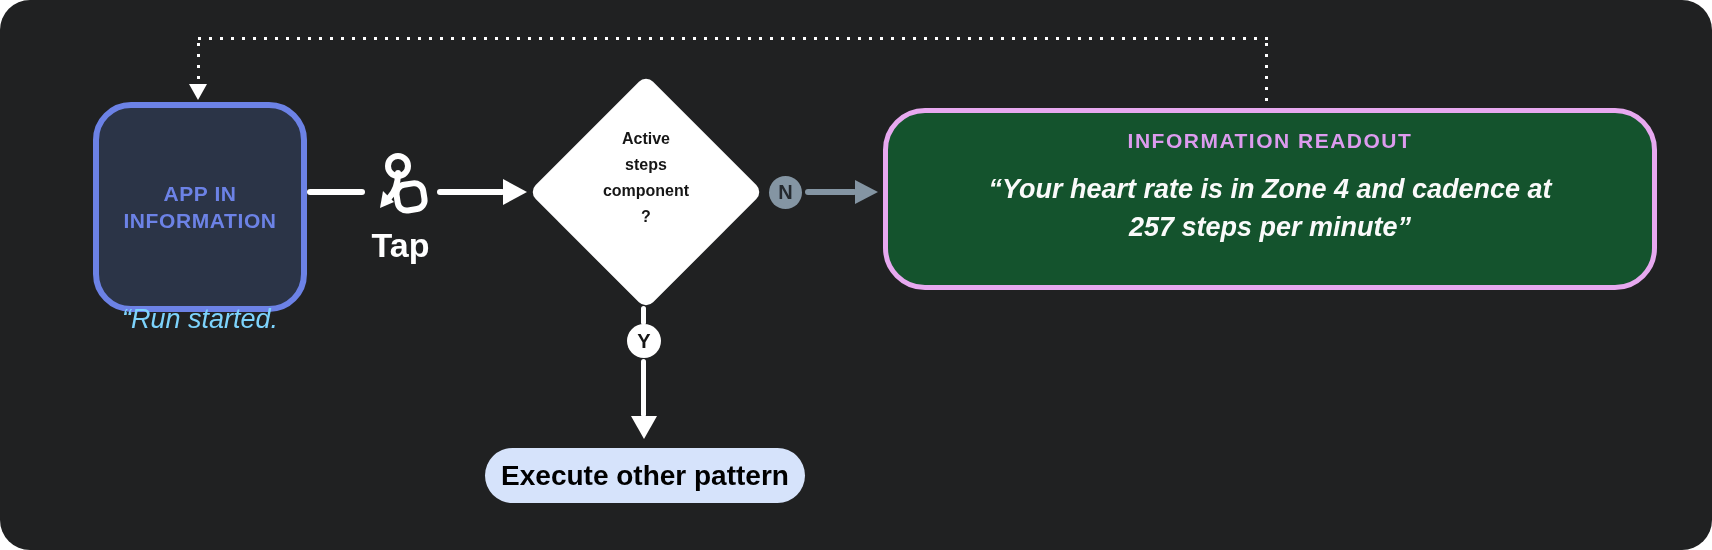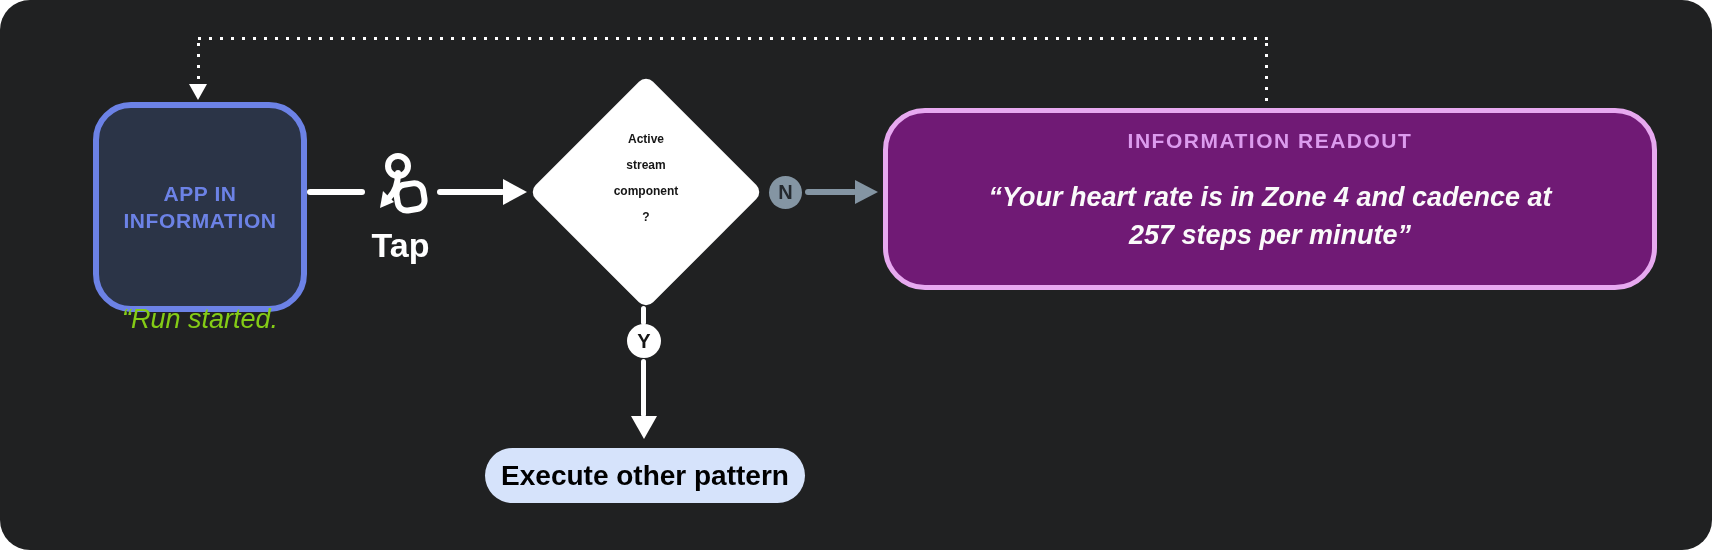--- a/index.html
+++ b/index.html
@@ -49,21 +49,21 @@
     border-radius: 38px;
     display: flex; align-items: center; justify-content: center;
   }
   .app-node .label {
     color: #6C82E6; font-weight: bold; font-size: 21px;
     line-height: 27px; letter-spacing: .6px; text-align: center;
   }
   .app-node .label span { display: block; }
   .app-caption {
     left: 63px; top: 301px; width: 274px;
-    color: #84cc16; font-style: italic; font-size: 27px;
+    color: #7dd3fc; font-style: italic; font-size: 27px;
     line-height: 36px; text-align: center;
   }
   .app-caption span { display: block; }
 
   
   .line { background: #ffffff; border-radius: 3px; }
   .seg-app { left: 307px; top: 189px; width: 58px; height: 6px; }
   .shaft-1 { left: 437px; top: 189px; width: 68px; height: 6px; }
   .head-right-white {
     left: 503px; top: 179px; width: 0; height: 0;
@@ -95,48 +95,48 @@
   }
 
   
   .diamond {
     left: 563px; top: 109px; width: 166px; height: 166px;
     background: #ffffff; border-radius: 10px;
     transform: rotate(45deg);
   }
   .diamond-text {
     left: 553px; top: 126px; width: 186px; z-index: 2;
-    color: #161616; font-weight: bold; font-size: 12px;
+    color: #161616; font-weight: bold; font-size: 16px;
     line-height: 26px; text-align: center;
   }
   .diamond-text span { display: block; }
 
   
   .badge {
     width: 33px; height: 33px; border-radius: 50%;
     display: flex; align-items: center; justify-content: center;
     font-weight: bold; font-size: 20px;
   }
   .badge-n { left: 769px; top: 176px; background: #8495A3; color: #24292E; }
   .badge-y { left: 627px; top: 324px; background: #ffffff; color: #161616; width: 34px; height: 34px; }
 
   
   .readout {
     left: 883px; top: 108px; width: 774px; height: 182px;
-    background: #701a75;
+    background: #14532d;
     border: 5px solid #E7A9F0;
     border-radius: 42px;
     text-align: center;
   }
   .readout-title {
     margin-top: 16px;
     color: #DC9BEE; font-weight: bold; font-size: 21px; letter-spacing: 1.5px;
   }
   .readout-quote {
-    margin-top: 25px;
+    margin-top: 17px;
     color: #FAFAFA; font-weight: bold; font-style: italic;
     font-size: 27px; line-height: 38px;
   }
   .readout-quote span { display: block; }
 
   
   .action-pill {
     left: 485px; top: 448px; width: 320px; height: 55px;
     background: #D6E3FB; border-radius: 28px;
     display: flex; align-items: center; justify-content: center;
@@ -175,21 +175,21 @@
       <rect x="29" y="34" width="27" height="26" rx="9" transform="rotate(-9 42 47)" stroke="#ffffff" stroke-width="6"></rect>
     </svg>
     <div class="abs tap-label">Tap</div>
 
     <div class="abs line shaft-1"></div>
     <div class="abs head-right-white"></div>
 
     <div class="abs diamond"></div>
     <div class="abs diamond-text">
       <span>Active</span>
-      <span>stream</span>
+      <span>steps</span>
       <span>component</span>
       <span>?</span>
     </div>
 
     <div class="abs badge badge-n">N</div>
     <div class="abs shaft-n"></div>
     <div class="abs head-right-slate"></div>
 
     <div class="abs readout">
       <div class="readout-title">INFORMATION READOUT</div>

